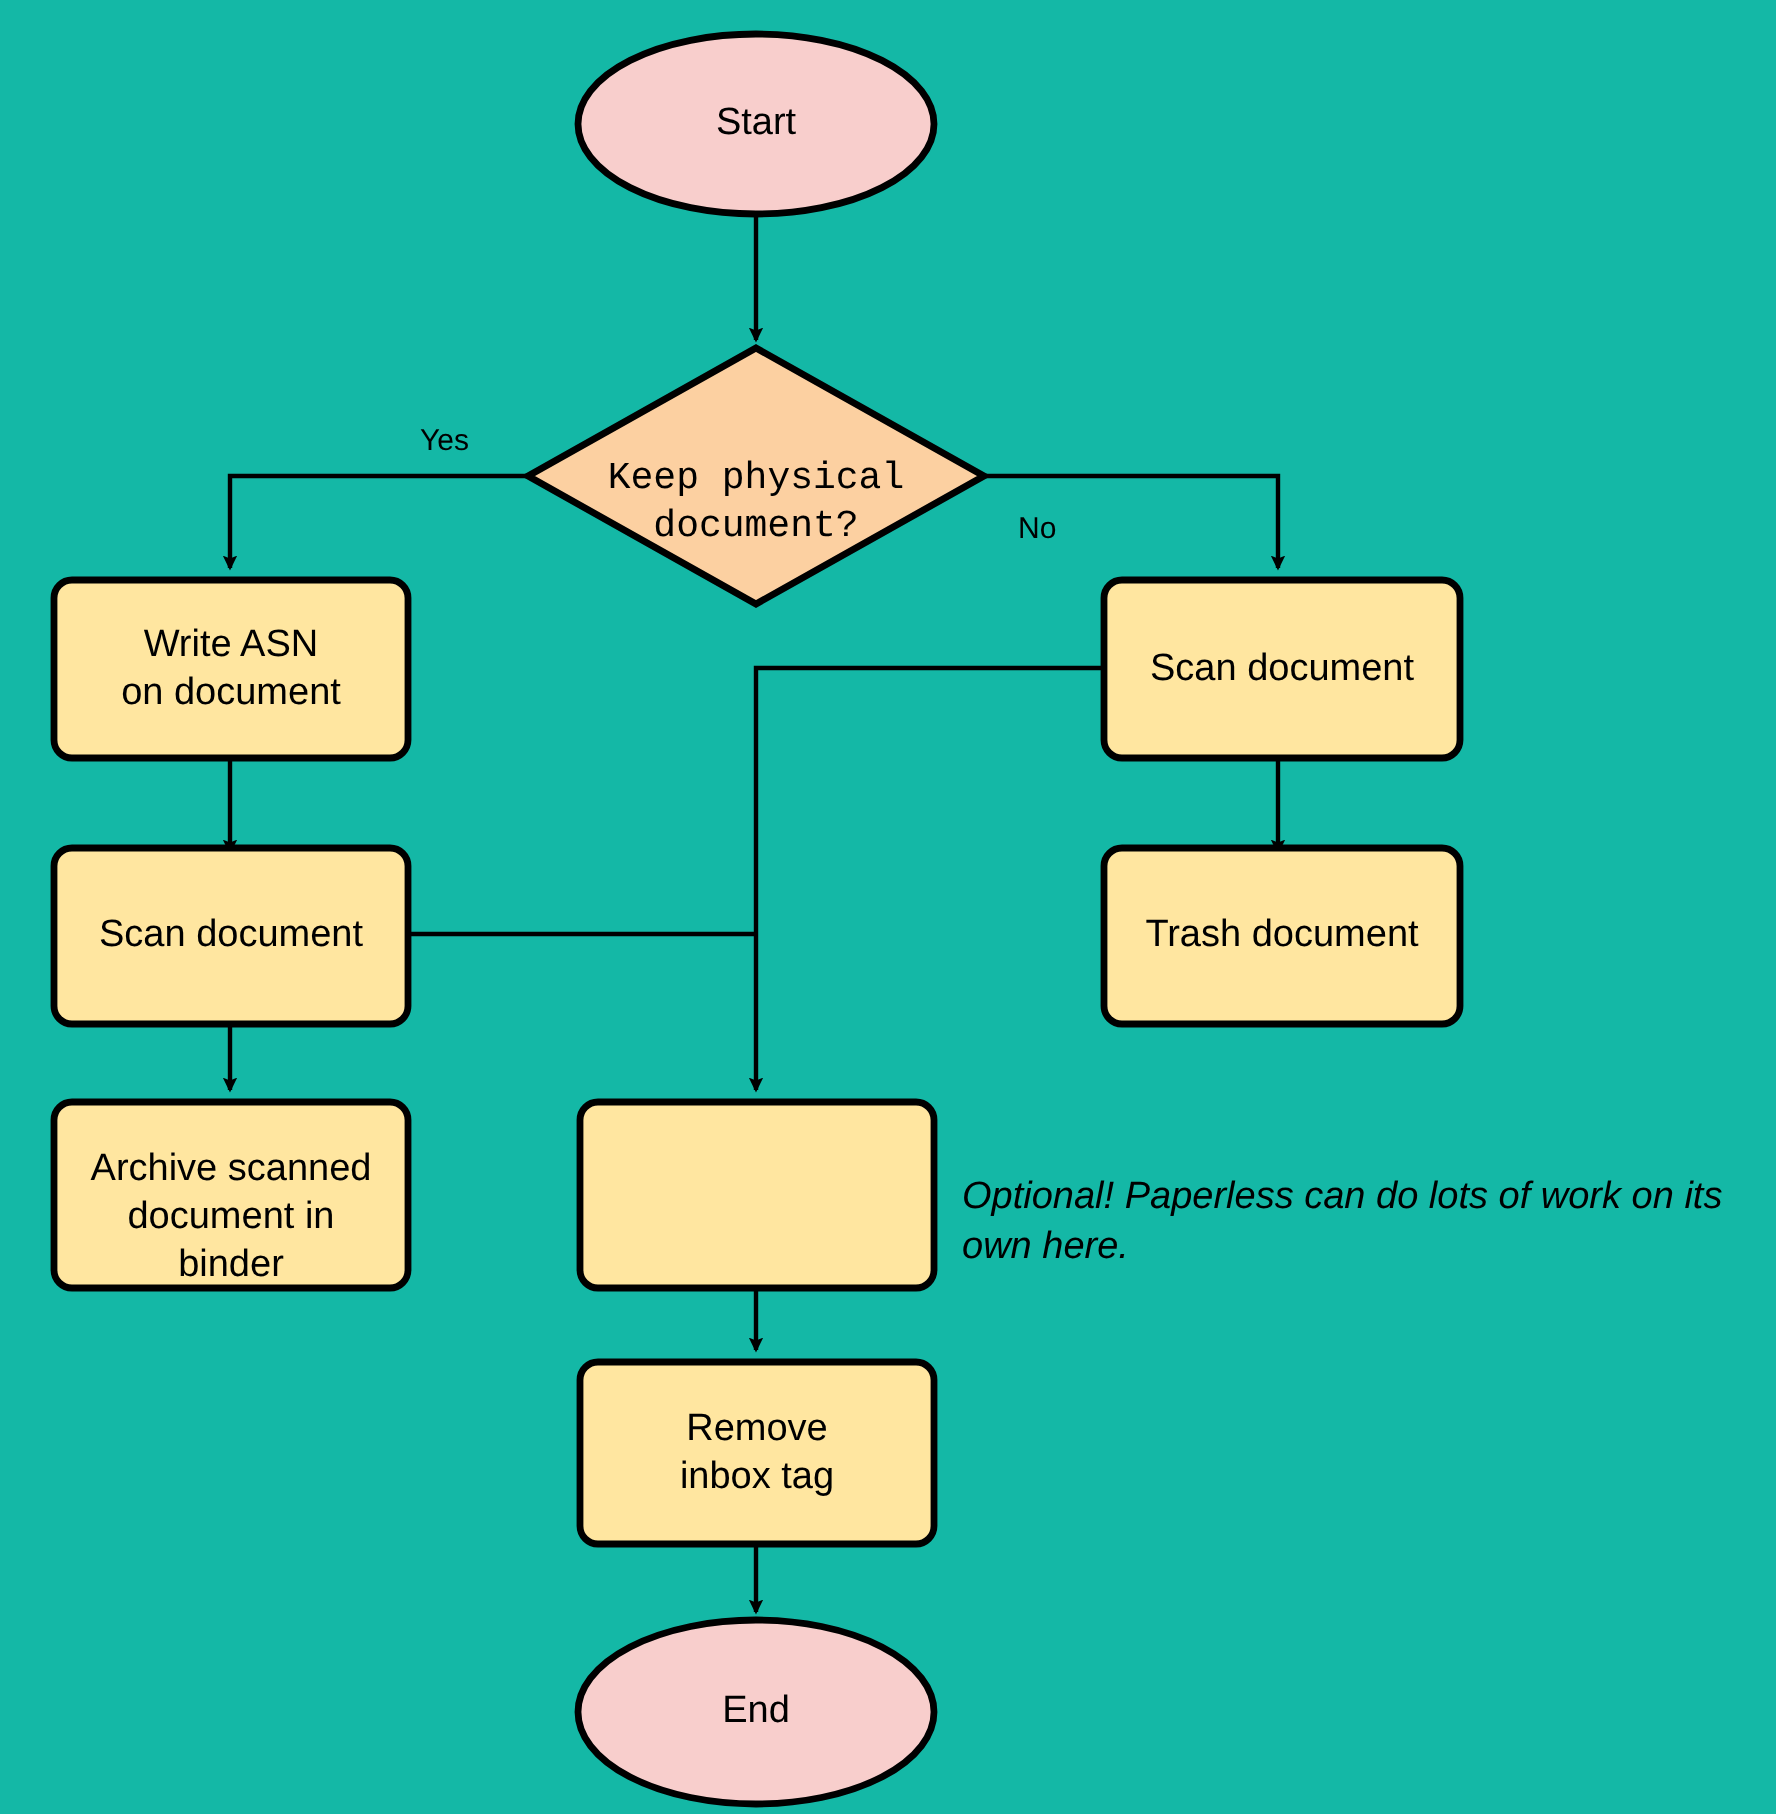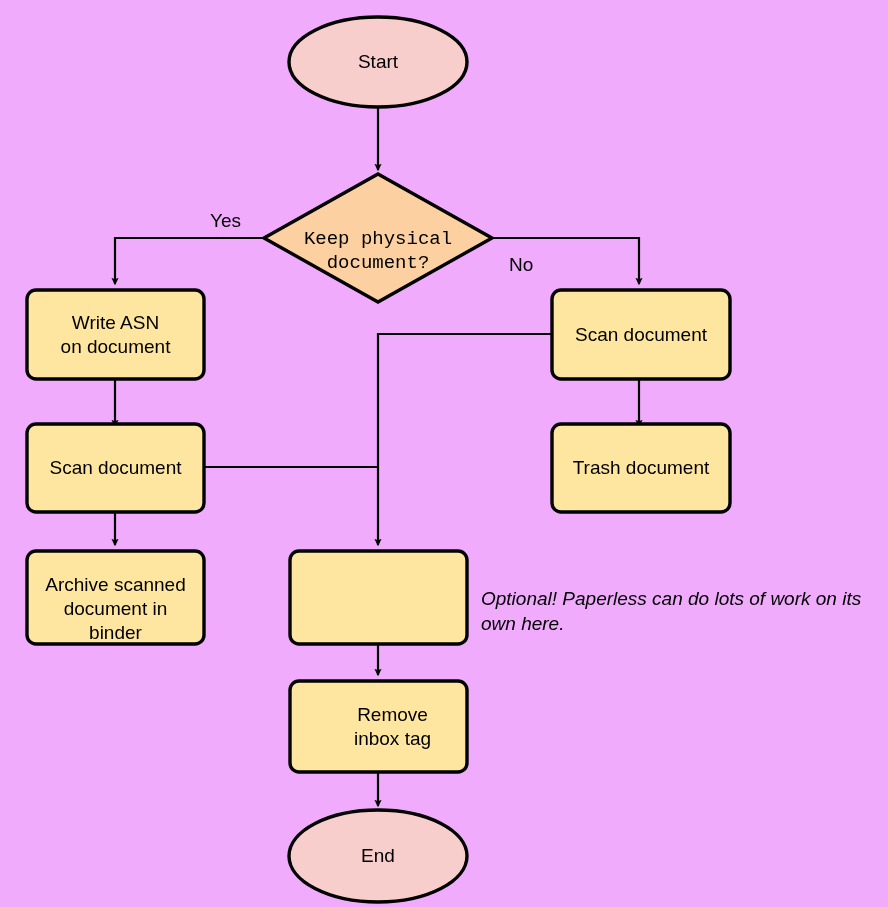--- a/index.html
+++ b/index.html
@@ -8,21 +8,21 @@
     padding: 0;
     background: #ffffff;
   }
   body {
     font-family: "Liberation Sans", sans-serif;
   }
   #flow-root {
     position: relative;
     width: 888px;
     height: 907px;
-    background: #f0abfc;
+    background: #14b8a6;
     overflow: hidden;
   }
   #flow-svg {
     position: absolute;
     left: 0;
     top: 0;
     width: 888px;
     height: 907px;
   }
   .node-label {
@@ -34,21 +34,21 @@
     font-family: "Liberation Sans", sans-serif;
     font-size: 19px;
     line-height: 24px;
     color: #000000;
     white-space: pre-line;
     pointer-events: none;
   }
   .edge-label {
     position: absolute;
     font-family: "Liberation Sans", sans-serif;
-    font-size: 19px;
+    font-size: 15px;
     line-height: 22px;
     color: #000000;
     white-space: nowrap;
   }
   .annotation {
     position: absolute;
     font-family: "Liberation Sans", sans-serif;
     font-style: italic;
     font-size: 19px;
     line-height: 25px;
@@ -128,20 +128,20 @@
 
   <div class="node-label" style="left:27px; top:551px; width:177px; height:116px;">Archive scanned
 document in
 binder</div>
 
   <div class="node-label" style="left:552px; top:290px; width:178px; height:89px;">Scan document</div>
 
   <div class="node-label" style="left:552px; top:424px; width:178px; height:88px;">Trash document</div>
 
 
-  <div class="node-label" style="left:290px; top:681px; width:177px; height:91px;padding-left:14px;">Remove
+  <div class="node-label" style="left:290px; top:681px; width:177px; height:91px;">Remove
 inbox tag</div>
 
   <div class="node-label" style="left:289px; top:810px; width:178px; height:92px;">End</div>
 
   <div class="annotation" style="left:481px; top:586px;">Optional! Paperless can do lots of work on its own here.</div>
 
 </div>
 
 </body></html>

